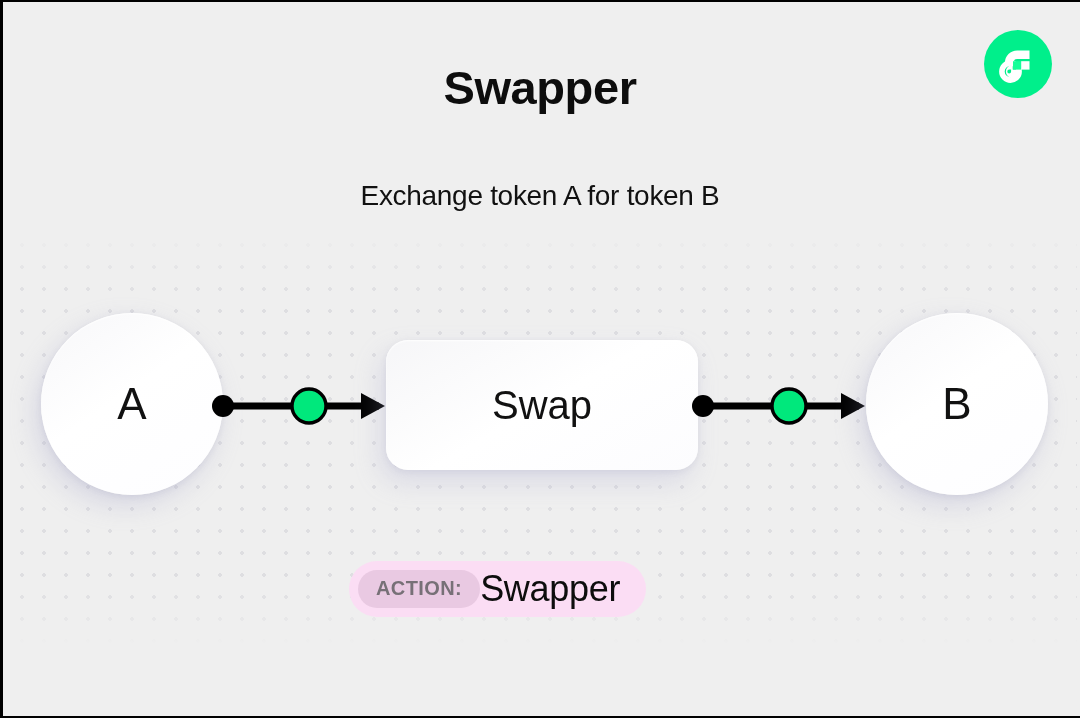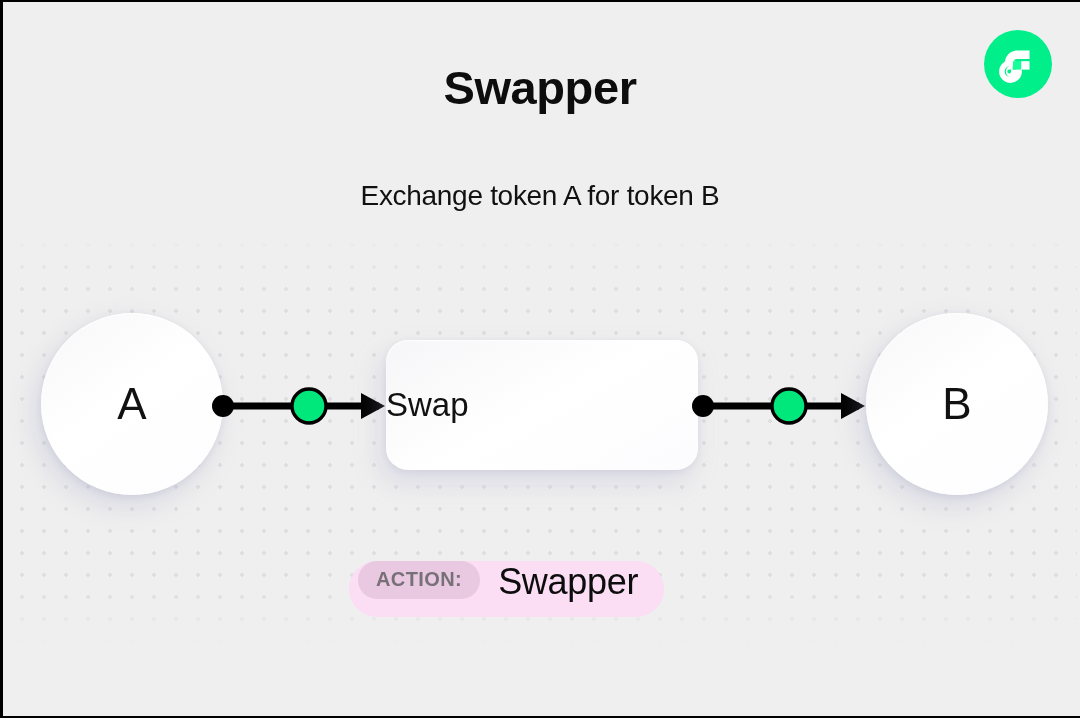--- a/index.html
+++ b/index.html
@@ -108,42 +108,41 @@
     top: 338px;
     width: 312px;
     height: 130px;
     border-radius: 22px;
     background: linear-gradient(150deg, #f6f6f8 0%, #ffffff 50%, #fcfcfe 100%);
     box-shadow: -6px 12px 26px rgba(165,165,205,0.28),
                 0 2px 6px rgba(150,150,180,0.16),
                 inset 0 1px 2px rgba(255,255,255,0.95);
     display: flex;
     align-items: center;
-    justify-content: flex-start;
-    font-size: 33px;
+    justify-content: center;
+    font-size: 40px;
     color: #111;
   }
 
   
   .connector { position: absolute; height: 42px; }
   #connector-left  { left: 206px; top: 383px; width: 180px; }
   #connector-right { left: 686px; top: 383px; width: 180px; }
 
   
   .action-badge {
     position: absolute;
     left: 346px;
     top: 559px;
     height: 56px;
     padding: 0 22px 0 9px;
     border-radius: 28px;
     background: #fbddf4;
     display: flex;
-    align-items: flex-start;
-    gap: 18px;
+    align-items: center;
   }
   .action-chip {
     background: #e9c9e2;
     border-radius: 20px;
     padding: 7px 18px 8px 18px;
     font-size: 20px;
     font-weight: bold;
     color: #777077;
     letter-spacing: 0.4px;
   }

